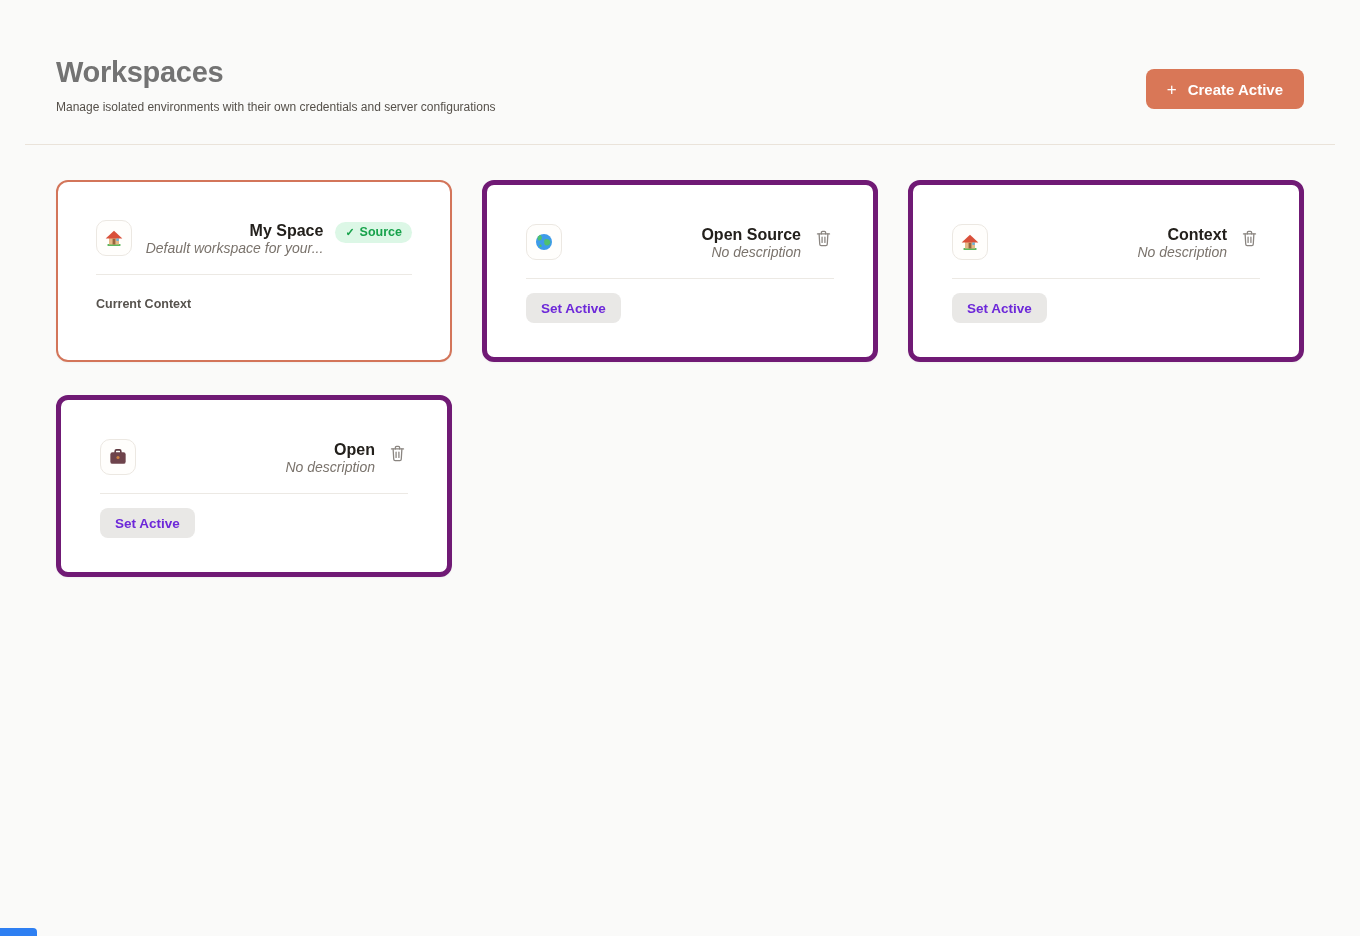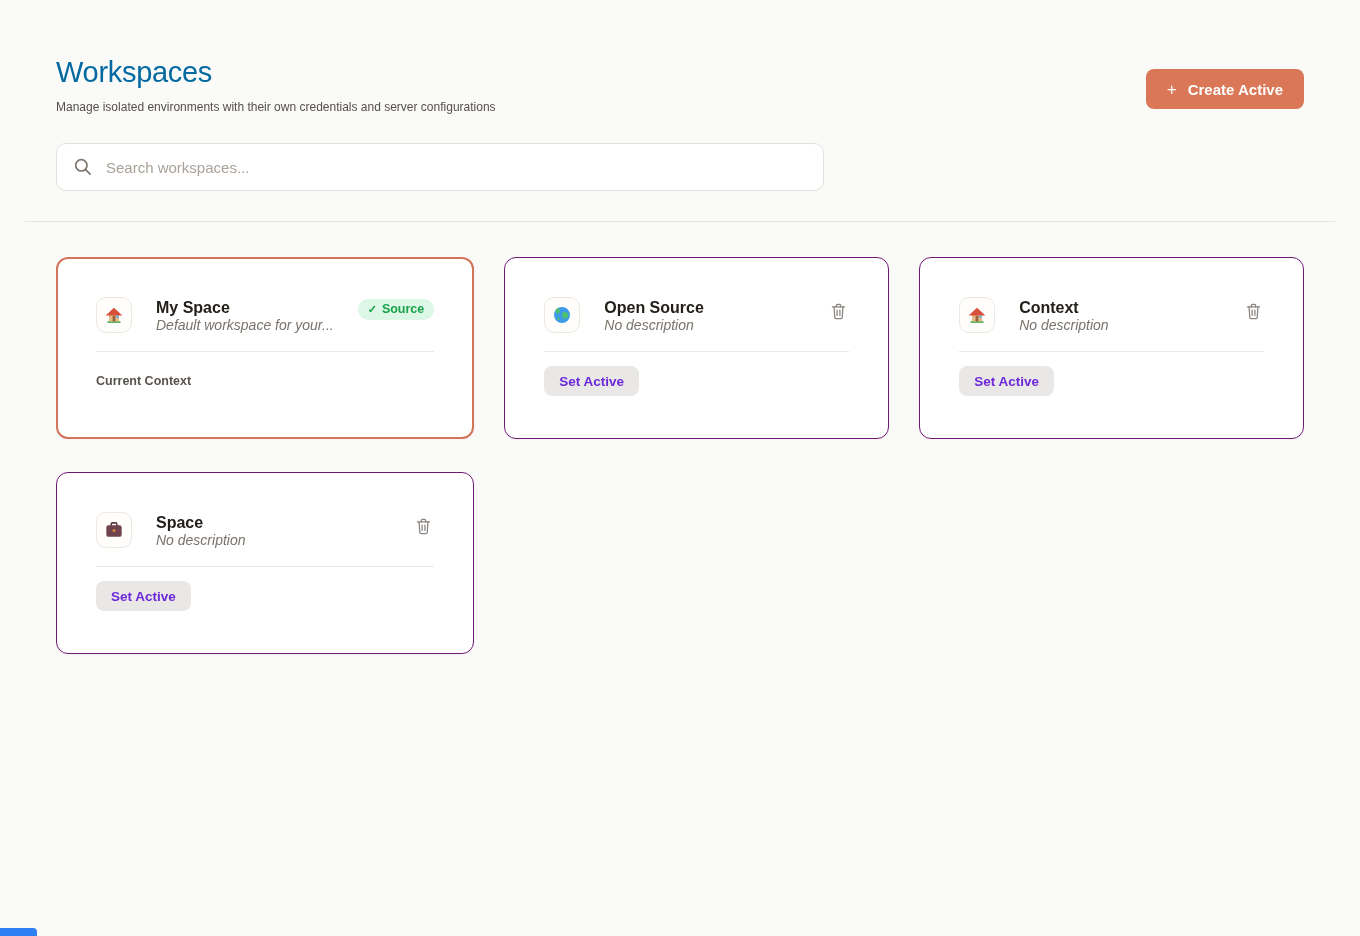--- a/index.html
+++ b/index.html
@@ -10,23 +10,23 @@
     color: #211E1B;
     overflow: hidden;
     position: relative;
   }
   .page { padding: 56px 56px 0; }
 
   
   .page-header { display: flex; justify-content: space-between; align-items: flex-start; }
   .page-title {
     font-size: 29px;
-    font-weight: normal;
+    font-weight: bold;
     letter-spacing: -0.3px;
-    color: #0369a1;
+    color: #737373;
   }
   .page-subtitle {
     margin-top: 11px;
     font-size: 12px;
     color: #55504A;
   }
   .create-btn {
     display: inline-flex; align-items: center; gap: 11px;
     height: 40px; padding: 0 21px; margin-top: 13px;
     background: #D97757; color: #FFFFFF;
@@ -61,28 +61,28 @@
   .grid {
     margin-top: 35px;
     display: grid;
     grid-template-columns: repeat(3, 1fr);
     column-gap: 30px; row-gap: 33px;
   }
   .card {
     position: relative;
     height: 182px;
     background: #FFFFFF;
-    border: 1px solid #701a75;
+    border: 5px solid #701a75;
     border-radius: 12px;
     box-shadow: 0 1px 2px rgba(20,15,10,0.04);
     padding: 39px 39px 4px;
   }
   .card.active { border: 2px solid #D3755A; padding: 38px 38px 0; }
 
-  .card-head { display: flex; align-items: flex-start; gap: 24px; }
+  .card-head { display: flex; align-items: flex-start; gap: 12px; text-align: right; }
   .icon-tile {
     flex: none; width: 36px; height: 36px;
     border: 1px solid #ECE8E2; border-radius: 10px;
     background: #FFFEFC;
     display: flex; align-items: center; justify-content: center;
   }
   .card-titles { flex: 1 1 auto; min-width: 0; padding-top: 2px; }
   .card-title { font-size: 16px; font-weight: bold; color: #23201C; }
   .card-desc {
     margin-top: 0; font-size: 14px; color: #7A736C;
@@ -137,27 +137,20 @@
     <div>
       <h1 class="page-title">Workspaces</h1>
       <p class="page-subtitle">Manage isolated environments with their own credentials and server configurations</p>
     </div>
     <button class="create-btn">
       <span class="plus">+</span>
       <span>Create Active</span>
     </button>
   </div>
 
-  <div class="search-wrap">
-    <svg width="20" height="20" viewBox="0 0 24 24" fill="none" stroke="#7C756D" stroke-width="2" stroke-linecap="round">
-      <circle cx="10" cy="10" r="6.8"></circle>
-      <line x1="15.2" y1="15.2" x2="20.5" y2="20.5"></line>
-    </svg>
-    <input class="search-input" type="text" placeholder="Search workspaces..." style="">
-  </div>
 
   <hr class="section-divider">
 
   <div class="grid">
 
     <div class="card active">
       <div class="card-head">
         <div class="icon-tile">
           <svg width="20" height="20" viewBox="0 0 24 24">
             <rect x="4" y="19.2" width="16" height="2.4" rx="1.2" fill="#5DB75D"></rect>
@@ -244,21 +237,21 @@
     <div class="card">
       <div class="card-head">
         <div class="icon-tile">
           <svg width="20" height="20" viewBox="0 0 24 24">
             <rect x="8.6" y="3.4" width="6.8" height="5.4" rx="1.6" fill="none" stroke="#5F3A42" stroke-width="1.9"></rect>
             <rect x="2.8" y="6.4" width="18.4" height="13.8" rx="2.6" fill="#6E434B"></rect>
             <circle cx="12" cy="12.6" r="1.9" fill="#D0823F"></circle>
           </svg>
         </div>
         <div class="card-titles">
-          <div class="card-title">Space</div>
+          <div class="card-title">Open</div>
           <div class="card-desc">No description</div>
         </div>
         <button class="trash-btn">
           <svg width="17" height="19" viewBox="0 0 24 26" fill="none" stroke="#8A8580" stroke-width="1.8" stroke-linecap="round" stroke-linejoin="round">
             <path d="M3.5 6.5 h17"></path>
             <path d="M9 6.5 V4.4 a1.6 1.6 0 0 1 1.6 -1.6 h2.8 a1.6 1.6 0 0 1 1.6 1.6 V6.5"></path>
             <path d="M5.8 6.5 l0.9 14.6 a2 2 0 0 0 2 1.9 h6.6 a2 2 0 0 0 2 -1.9 l0.9 -14.6"></path>
             <path d="M10 11 v7.5 M14 11 v7.5"></path>
           </svg>
         </button>

